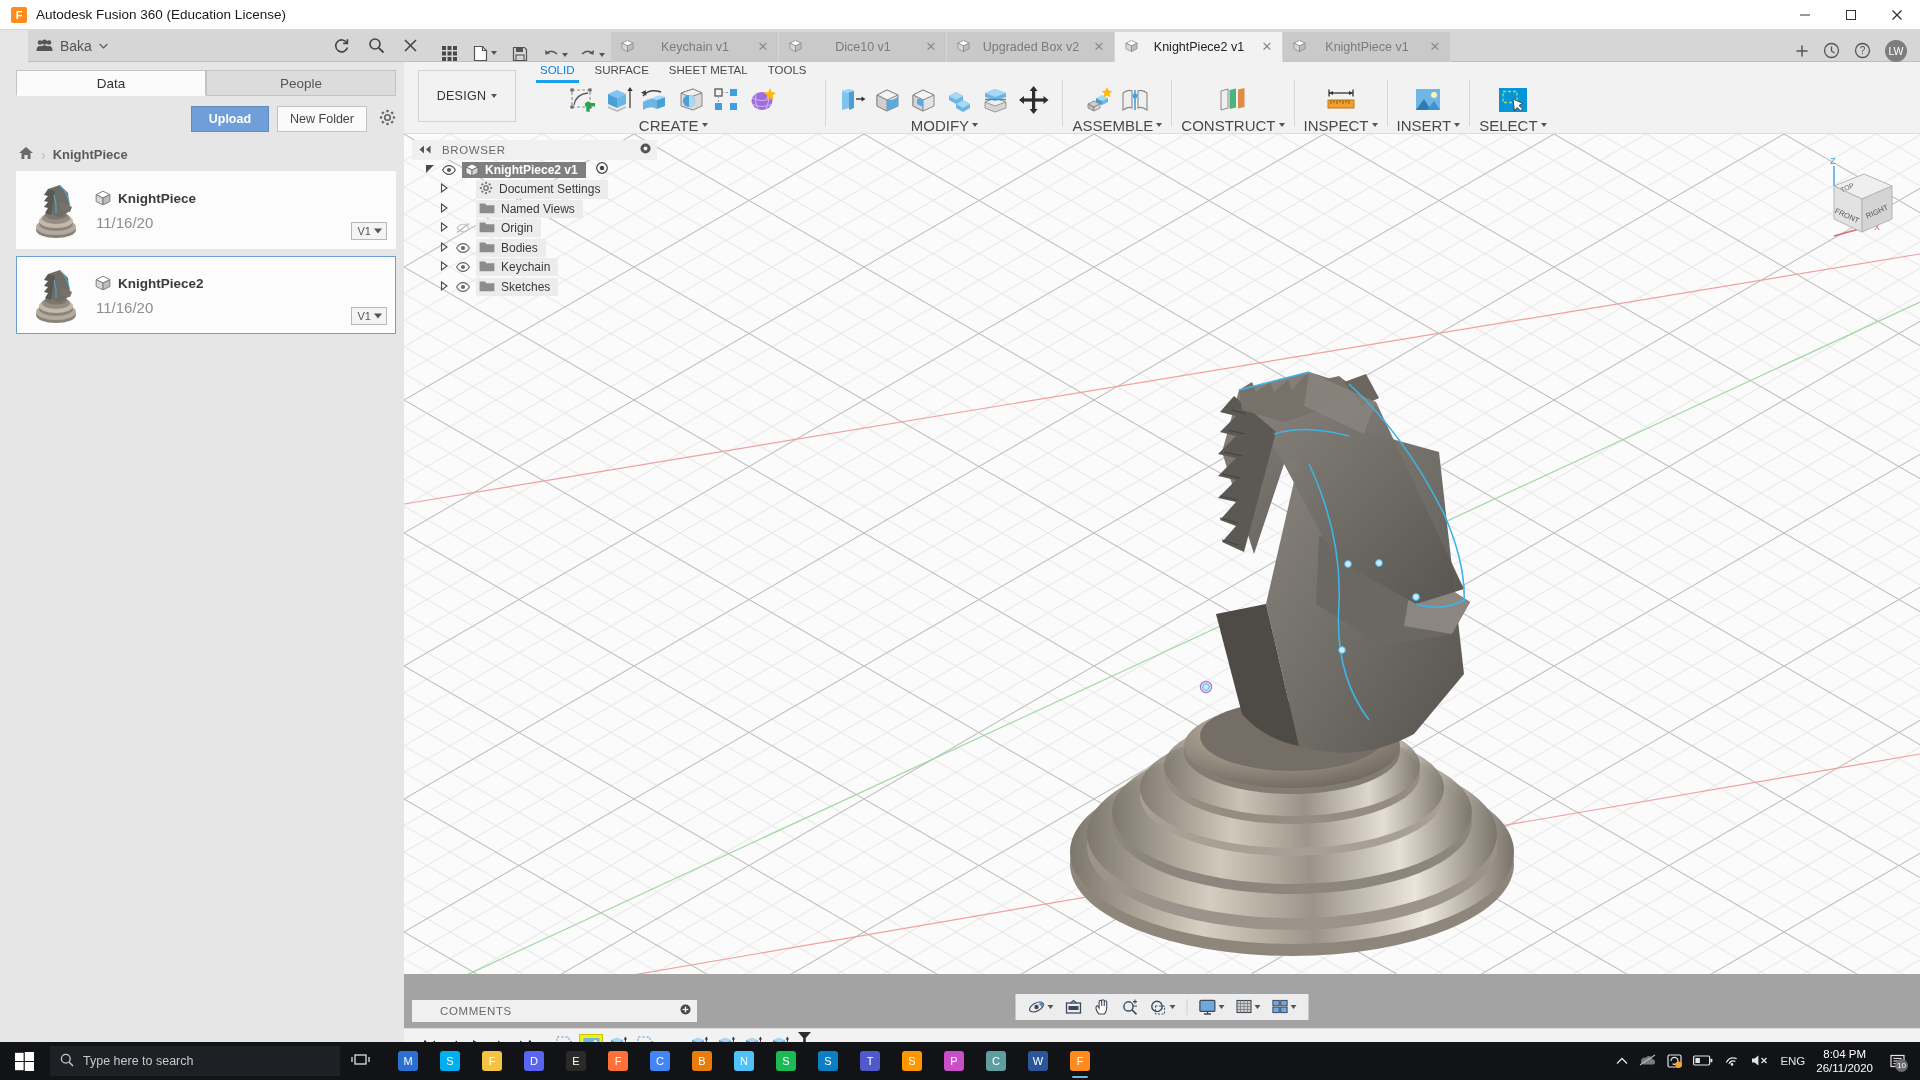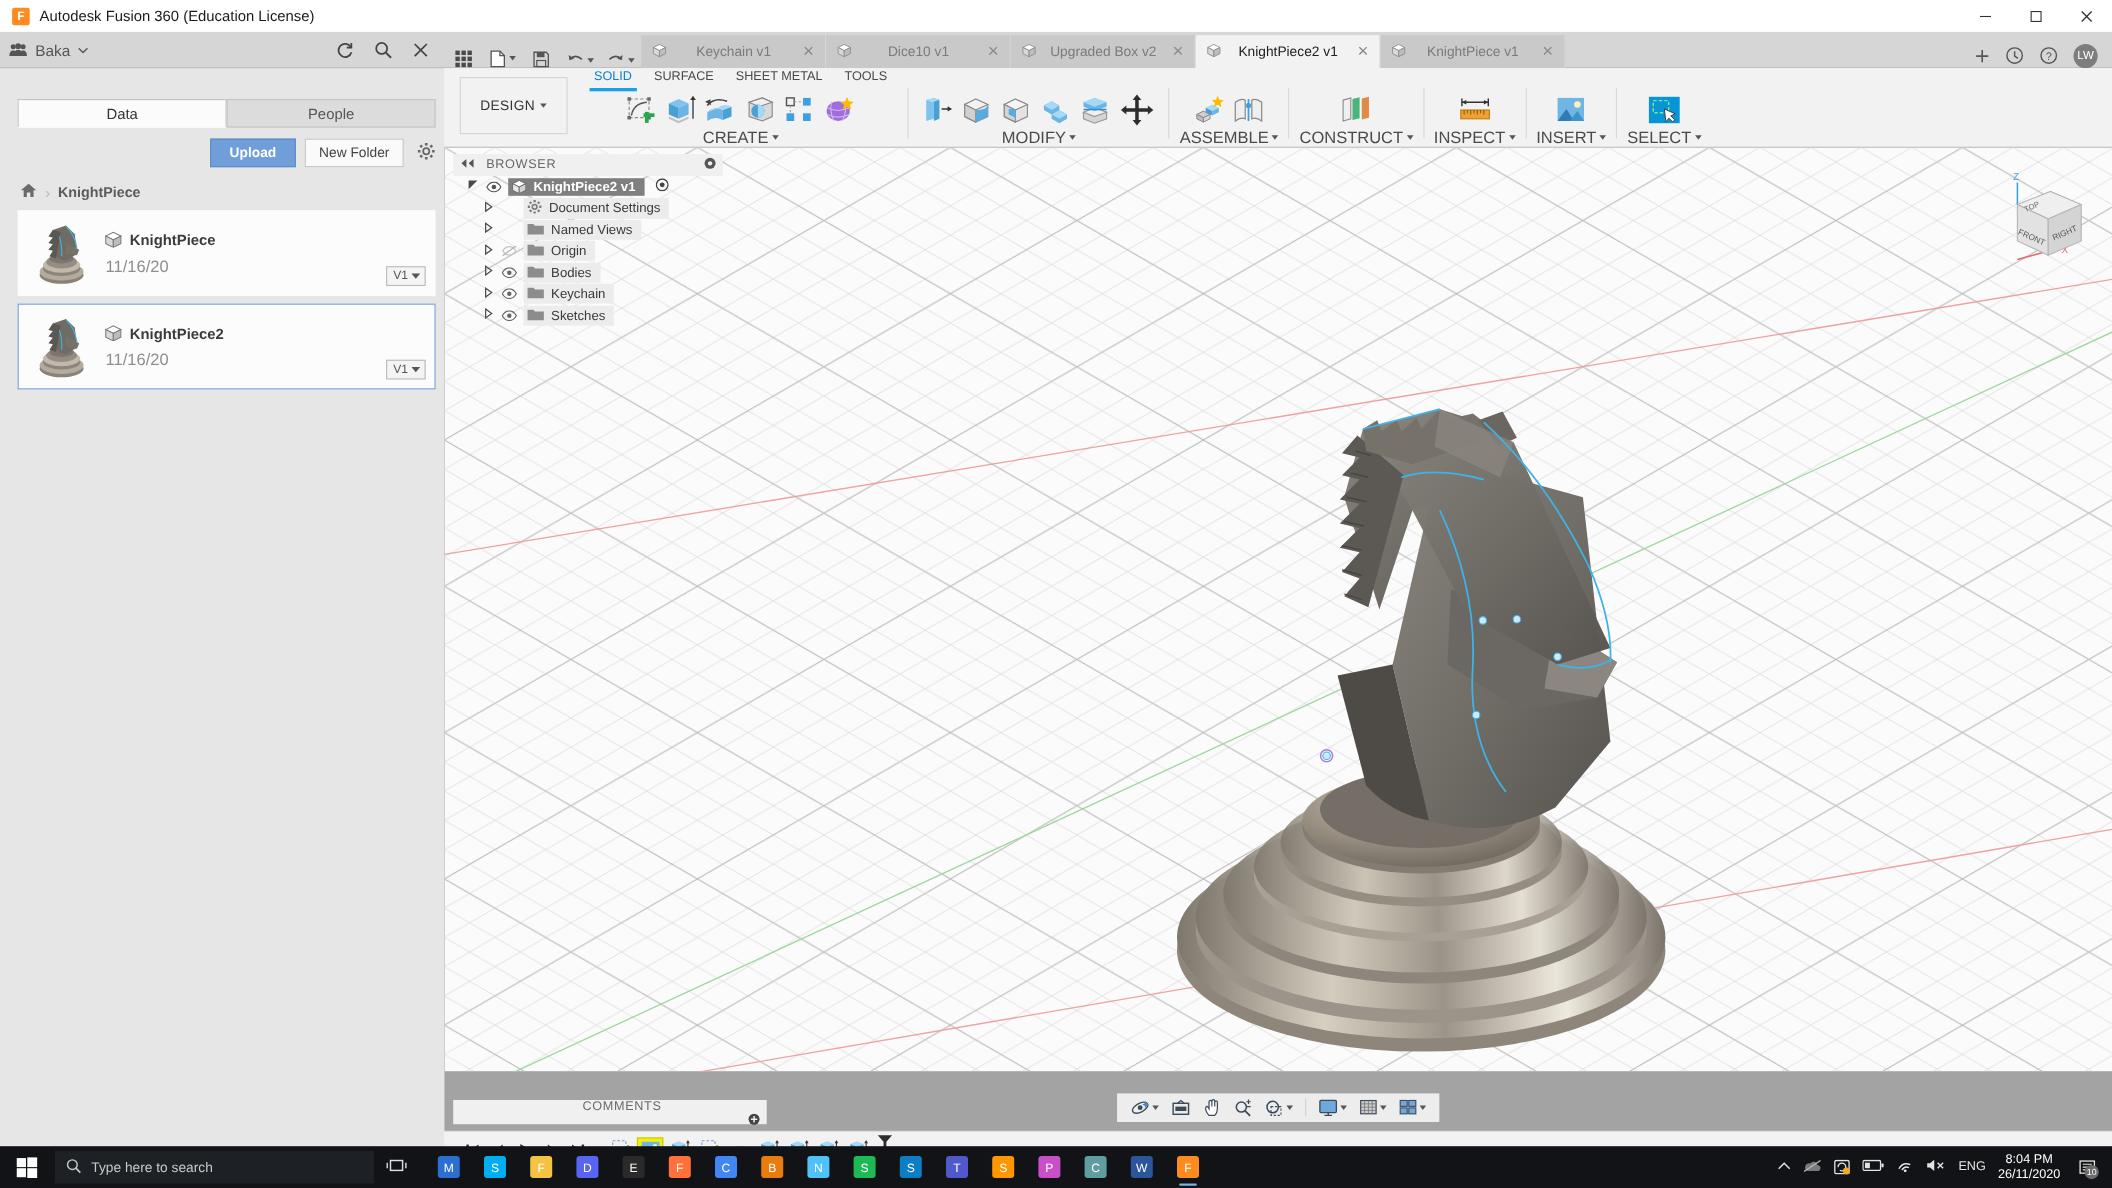--- a/index.html
+++ b/index.html
@@ -13,42 +13,42 @@
   .tb-logo { width:16px;height:16px;margin:0 9px 0 11px;background:#ff8a1e;
     border-radius:2px; color:#fff; font-size:11px; font-weight:bold; line-height:16px;
     text-align:center; font-family:"Liberation Sans",sans-serif;}
   .tb-title { font-size:13.5px; color:#1a1a1a; }
   .tb-winbtns { margin-left:auto; display:flex; height:30px; }
   .tb-winbtn { width:46px;height:30px;display:flex;align-items:center;justify-content:center;
     color:#333; font-size:13px; }
 
   
   .appbar { height:32px; background:#d6d6d6; display:flex; align-items:center;
-    border-bottom:1px solid #bdbdbd; position:relative;}
+    border-bottom:1px solid #bdbdbd; position:relative;margin-left:28px;}
   .ab-left { display:flex; align-items:center; width:404px; height:32px; padding-left:8px; }
   .ab-team { display:flex; align-items:center; gap:7px; color:#555; font-size:14px; }
   .ab-icons { margin-left:auto; display:flex; align-items:center; gap:18px; padding-right:14px; }
   .ab-ico { color:#444; display:flex; align-items:center; justify-content:center; }
 
   
   .tabsrow { flex:1; display:flex; align-items:flex-end; height:32px; }
   .fz-tab { height:30px; min-width:168px; display:flex; align-items:center; gap:2px;
     padding:0 8px 0 10px; background:#c9c9c9; color:#7b7b7b; font-size:12.5px;
     border-right:1px solid #d6d6d6; justify-content:center; position:relative;}
   .fz-tab .lbl{ flex:1; text-align:center;}
   .fz-tab .cls{ font-size:13px; color:#8a8a8a; width:14px;text-align:center;}
   .fz-tab.active { background:#f2f2f2; color:#222; }
   .fz-tab .cube { width:13px;height:13px; flex:none;}
   .tabs-tail { display:flex; align-items:center; gap:14px; padding:0 13px; margin-left:auto;}
   .avatar { width:22px;height:22px;border-radius:50%;background:#7d7d7d;color:#fff;
     font-size:10.5px; display:flex;align-items:center;justify-content:center;}
 
   
   .leftpanel { position:absolute; left:0; top:62px; width:412px; bottom:18px;
-    background:#e6e6e6; display:flex; flex-direction:column;margin-top:20px;}
+    background:#e6e6e6; display:flex; flex-direction:column;}
   .dp-tabs { display:flex; padding:8px 16px 0 16px; gap:0;}
   .dp-tab { flex:1; height:26px; line-height:25px; text-align:center; font-size:13.5px;
     border:1px solid #c3c3c3; background:#dcdcdc; color:#555;}
   .dp-tab.active { background:#fbfbfb; color:#333; border-bottom-color:#fbfbfb;}
   .dp-actions { display:flex; justify-content:flex-end; gap:8px; padding:10px 16px 8px 16px; align-items:center;}
   .btn-primary { background:#6f9ed8; color:#fff; border:1px solid #5e8cc4; font-weight:bold;
     font-size:12.5px; padding:5px 17px; }
   .btn-default { background:#fafafa; color:#444; border:1px solid #c3c3c3;
     font-size:12.5px; padding:5px 12px;}
   .gear-btn{ color:#666; padding-left:4px;}
@@ -106,21 +106,21 @@
 
   .viewcube { position:absolute; right:22px; top:18px; width:110px;height:100px;}
   .navbar-b { position:absolute; left:50%; transform:translateX(-50%); bottom:8px;
     height:26px; background:rgba(242,242,242,.93); display:flex; align-items:center;
     gap:3px; padding:0 8px; z-index:6;}
   .nb-ico{ display:flex;align-items:center;gap:2px; padding:0 4px;}
   .nb-div{ width:1px;height:16px;background:#cfcfcf;margin:0 4px;}
 
   .comments { position:absolute; left:8px; bottom:6px; width:285px; height:22px;
     background:#f0f0f0; display:flex; align-items:center; padding:0 6px;
-    font-size:11.5px; color:#6a6a6a; letter-spacing:.6px; z-index:6;flex-direction:column;}
+    font-size:11.5px; color:#6a6a6a; letter-spacing:.6px; z-index:6;}
   .comments .dot{ margin-left:auto; color:#555; font-size:12px;}
 
   
   .timeline { height:34px; background:#f2f2f2; border-top:1px solid #dcdcdc;
     display:flex; align-items:center; gap:2px; padding-left:14px;}
   .tl-btn { width:22px;height:24px;display:flex;align-items:center;justify-content:center;color:#333;}
   .tl-items { display:flex; align-items:center; gap:3px; margin-left:14px; position:relative;}
   .tl-item { width:24px;height:24px;display:flex;align-items:center;justify-content:center;}
   .tl-item.sel{ background:#f2ef18; border:1px solid #c9c700;}
   .tl-marker{ margin-left:2px; }

